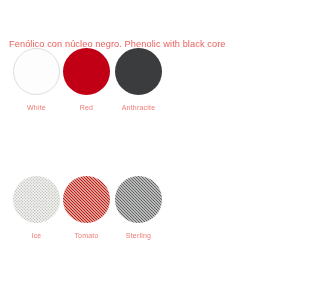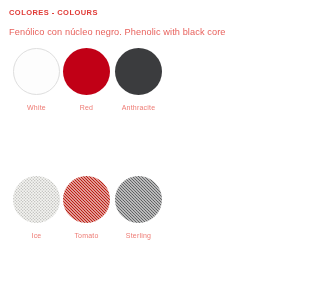--- a/index.html
+++ b/index.html
@@ -35,20 +35,21 @@
   #title-colores { top: 8px; }
 
   .section-sub {
     position: absolute;
     left: 9px;
     font-size: 9.2px;
     font-weight: normal;
     letter-spacing: 0.1px;
     color: #E8615C;
     white-space: nowrap;
+    margin-top: 12px;
   }
   #sub-phenolic { top: 27px; }
   #sub-mat { top: 150px; }
 
   
   .swatch-row {
     position: absolute;
     left: 0;
     width: 300px;
     height: 76px;
@@ -97,21 +98,20 @@
     letter-spacing: 0.2px;
     color: #EE7B74;
     white-space: nowrap;
   }
 </style>
 </head>
 <body>
 
 <div class="sheet">
 
-  <div class="section-title" id="title-colores">COLORES - COLOURS</div>
 
   <div class="section-sub" id="sub-phenolic">Fenólico con núcleo negro. Phenolic with black core</div>
 
   <div class="swatch-row" id="row-phenolic">
 
     <div class="swatch pos-0">
       <div class="disc outlined" style="background-color: rgb(253, 253, 253);"></div>
       <div class="swatch-label">White</div>
     </div>
 

